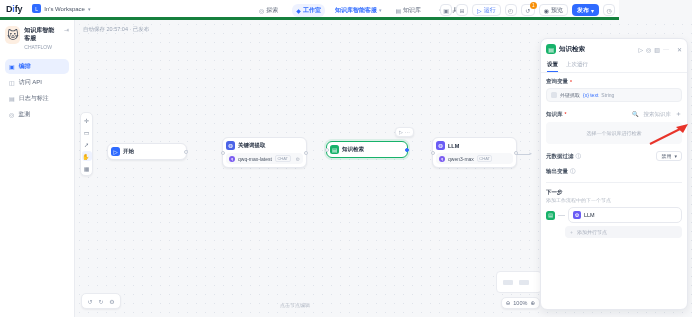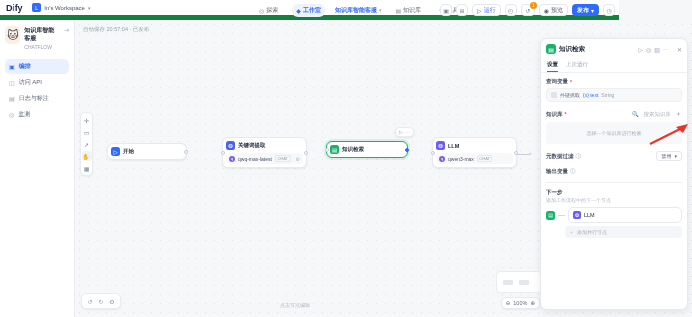--- a/index.html
+++ b/index.html
@@ -8,21 +8,21 @@
     font-family: "Liberation Sans", "DejaVu Sans", sans-serif;
     font-size: 7px;
     color:#354052;
     background:#f2f4f7;
   }
   .app { position:relative; width:692px; height:317px; background:#f6f7f9; }
 
   
   .topbar {
     position:absolute; top:0; left:0; width:619px; height:20px;
-    background:#ffffff; border-bottom:5px solid #15803d;
+    background:#ffffff; border-bottom:3px solid #15803d;
     display:flex; align-items:center; padding:0 6px; gap:6px;
   }
   .logo { font-weight:bold; font-size:9px; color:#1c2534; letter-spacing:-.2px; }
   .logo .i { color:#3b6ef5; }
   .ws-chip { display:flex; align-items:center; gap:3px; padding:1px 4px; border-radius:5px; }
   .ws-avatar { width:9px;height:9px;border-radius:2px;background:#2f6bff;color:#fff;
                font-size:5px;display:flex;align-items:center;justify-content:center;}
   .ws-name { font-size:6px; color:#495464; }
   .caret { font-size:5px; color:#8a94a6; }
 

